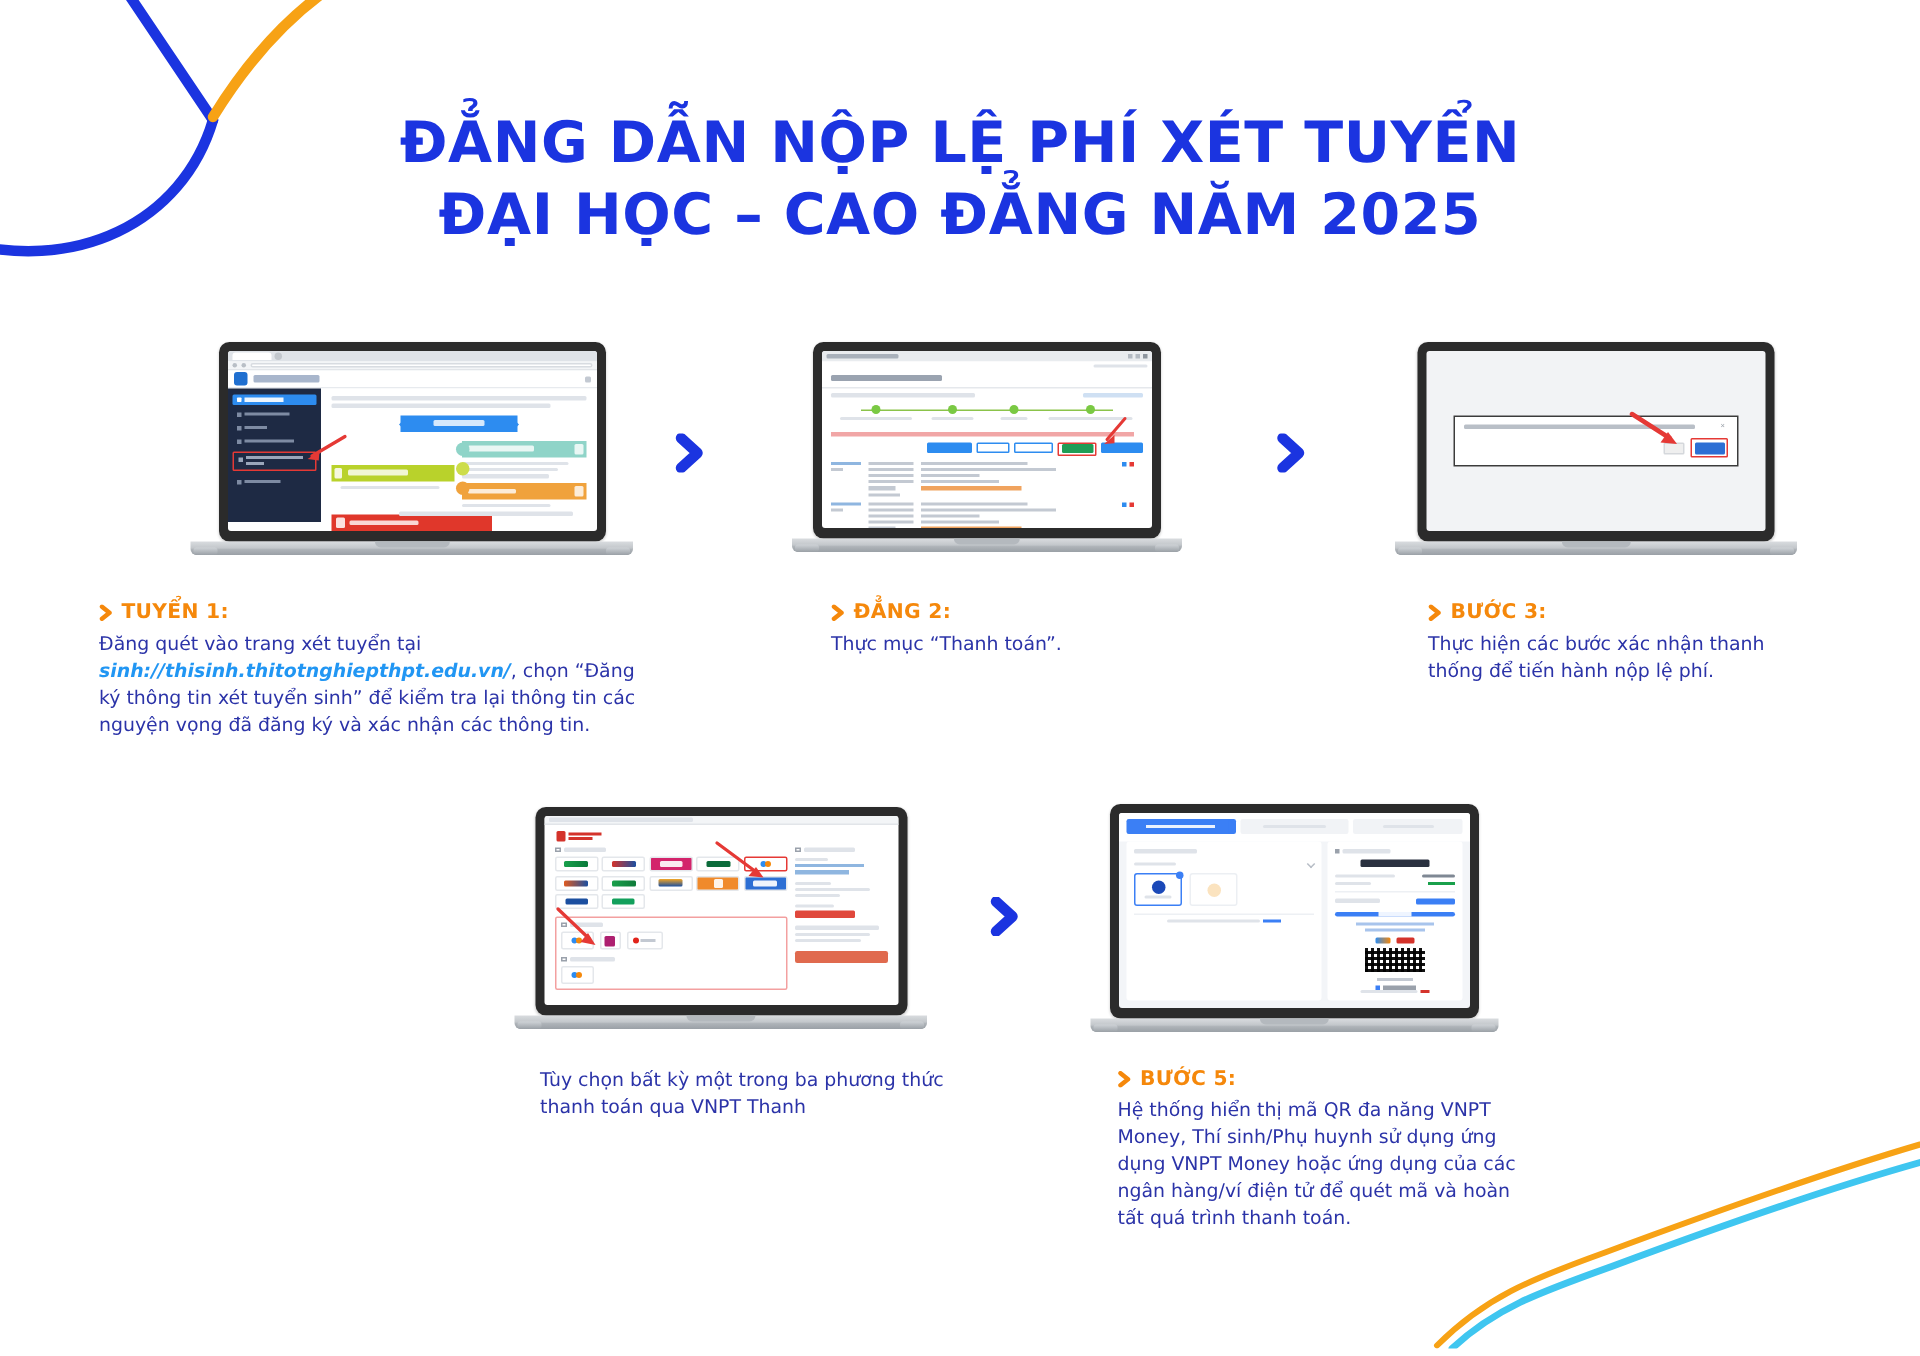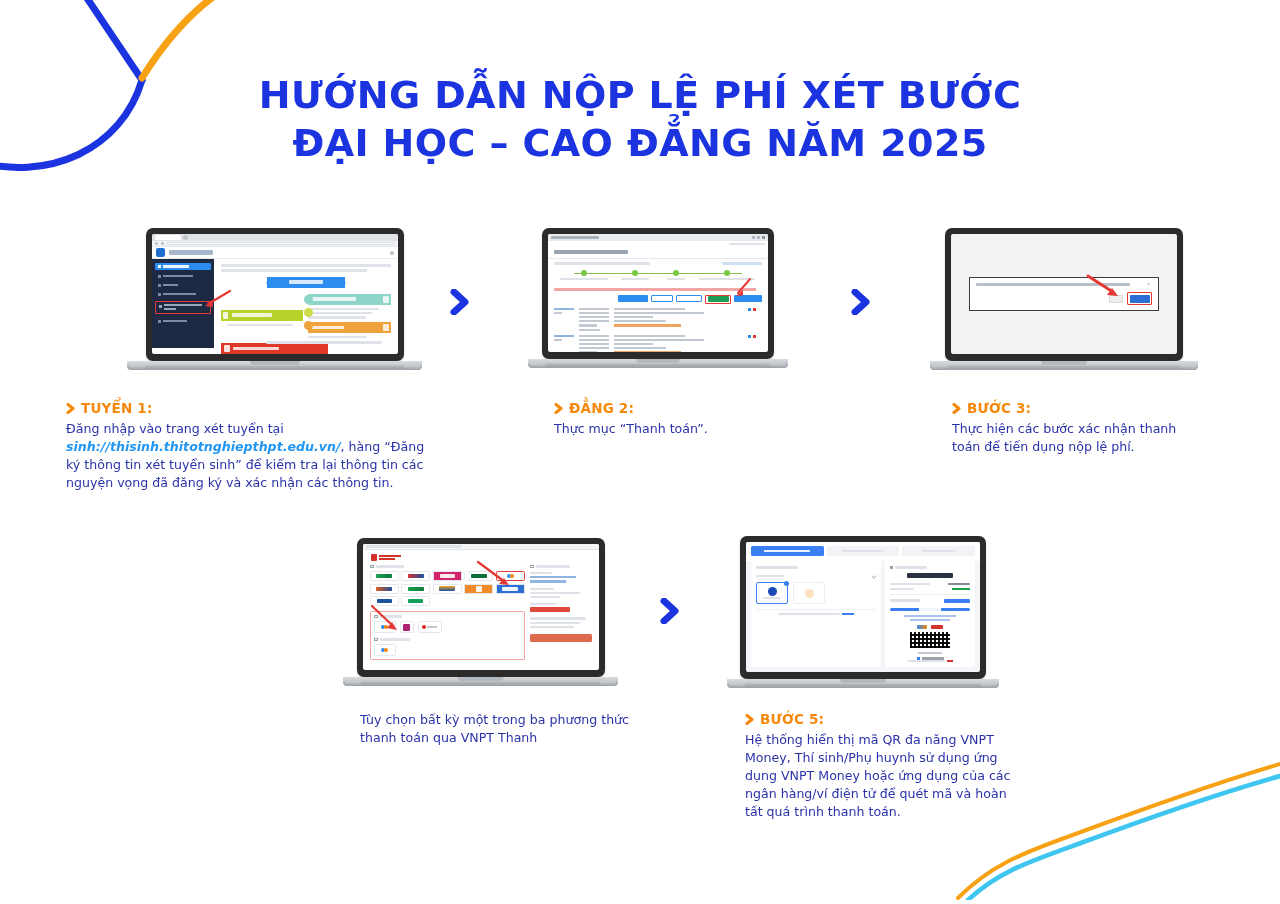--- a/index.html
+++ b/index.html
@@ -105,21 +105,21 @@
   </div>
 
   <div class="deco deco-br">
     <svg width="330" height="150" viewBox="0 0 330 150" fill="none">
       <path d="M8 148 C 40 116, 70 104, 120 86 C 190 60, 262 34, 330 14" stroke="#f7a215" stroke-width="4" fill="none" stroke-linecap="round"></path>
       <path d="M18 150 C 48 122, 78 112, 128 94 C 198 68, 266 44, 330 26" stroke="#3fc6f0" stroke-width="4.6" fill="none" stroke-linecap="round"></path>
     </svg>
   </div>
 
   <div class="title-block">
-    <div class="title-line">HƯỚNG DẪN NỘP LỆ PHÍ XÉT BƯỚC</div>
+    <div class="title-line">ĐẲNG DẪN NỘP LỆ PHÍ XÉT TUYỂN</div>
     <div class="title-line">ĐẠI HỌC – CAO ĐẲNG NĂM 2025</div>
   </div>
 
   <div class="laptop" style="left:127px; top:228px; width:295px;">
     <div class="lid" style="width:258px; margin:0 auto;">
       <div class="screen" style="width:246px; height:120px;">
         <div class="browser-bar">
           <div class="btab"></div>
           <div style="width:5px;height:5px;border-radius:50%;background:#c2c7cd;"></div>
         </div>
@@ -398,42 +398,42 @@
   </div>
 
   <div class="step" style="left:66px; top:400px; width:372px;">
     <div class="step-head">
       <svg class="chev" width="10" height="11" viewBox="0 0 10 11">
         <path d="M2 1.5 L7 5.5 L2 9.5" stroke="#f5880b" stroke-width="3" fill="none" stroke-linecap="round" stroke-linejoin="round"></path>
       </svg>
       <span>TUYỂN 1:</span>
     </div>
     <div class="step-body">
-      <span>Đăng nhập vào trang xét tuyển tại </span><span class="lnk">sinh://thisinh.thitotnghiepthpt.edu.vn/</span><span>, hàng “Đăng ký thông tin xét tuyển sinh” để kiểm tra lại thông tin các nguyện vọng đã đăng ký và xác nhận các thông tin.</span>
+      <span>Đăng quét vào trang xét tuyển tại </span><span class="lnk">sinh://thisinh.thitotnghiepthpt.edu.vn/</span><span>, chọn “Đăng ký thông tin xét tuyển sinh” để kiểm tra lại thông tin các nguyện vọng đã đăng ký và xác nhận các thông tin.</span>
     </div>
   </div>
 
   <div class="step" style="left:554px; top:400px; width:330px;">
     <div class="step-head">
       <svg class="chev" width="10" height="11" viewBox="0 0 10 11">
         <path d="M2 1.5 L7 5.5 L2 9.5" stroke="#f5880b" stroke-width="3" fill="none" stroke-linecap="round" stroke-linejoin="round"></path>
       </svg>
       <span>ĐẲNG 2:</span>
     </div>
     <div class="step-body">Thực mục “Thanh toán”.</div>
   </div>
 
   <div class="step" style="left:952px; top:400px; width:240px;">
     <div class="step-head">
       <svg class="chev" width="10" height="11" viewBox="0 0 10 11">
         <path d="M2 1.5 L7 5.5 L2 9.5" stroke="#f5880b" stroke-width="3" fill="none" stroke-linecap="round" stroke-linejoin="round"></path>
       </svg>
       <span>BƯỚC 3:</span>
     </div>
-    <div class="step-body">Thực hiện các bước xác nhận thanh toán để tiến dụng nộp lệ phí.</div>
+    <div class="step-body">Thực hiện các bước xác nhận thanh thống để tiến hành nộp lệ phí.</div>
   </div>
 
   <div class="laptop" style="left:343px; top:538px; width:275px;">
     <div class="lid" style="width:248px; margin:0 auto;">
       <div class="screen" style="width:236px; height:126px;">
         <div class="url-bar" style="height:6px;">
           <div class="blur lt" style="width:96px;height:2.6px;"></div>
         </div>
         <div style="padding:4px 8px 0;">
           <div style="display:flex;align-items:center;gap:2px;">

